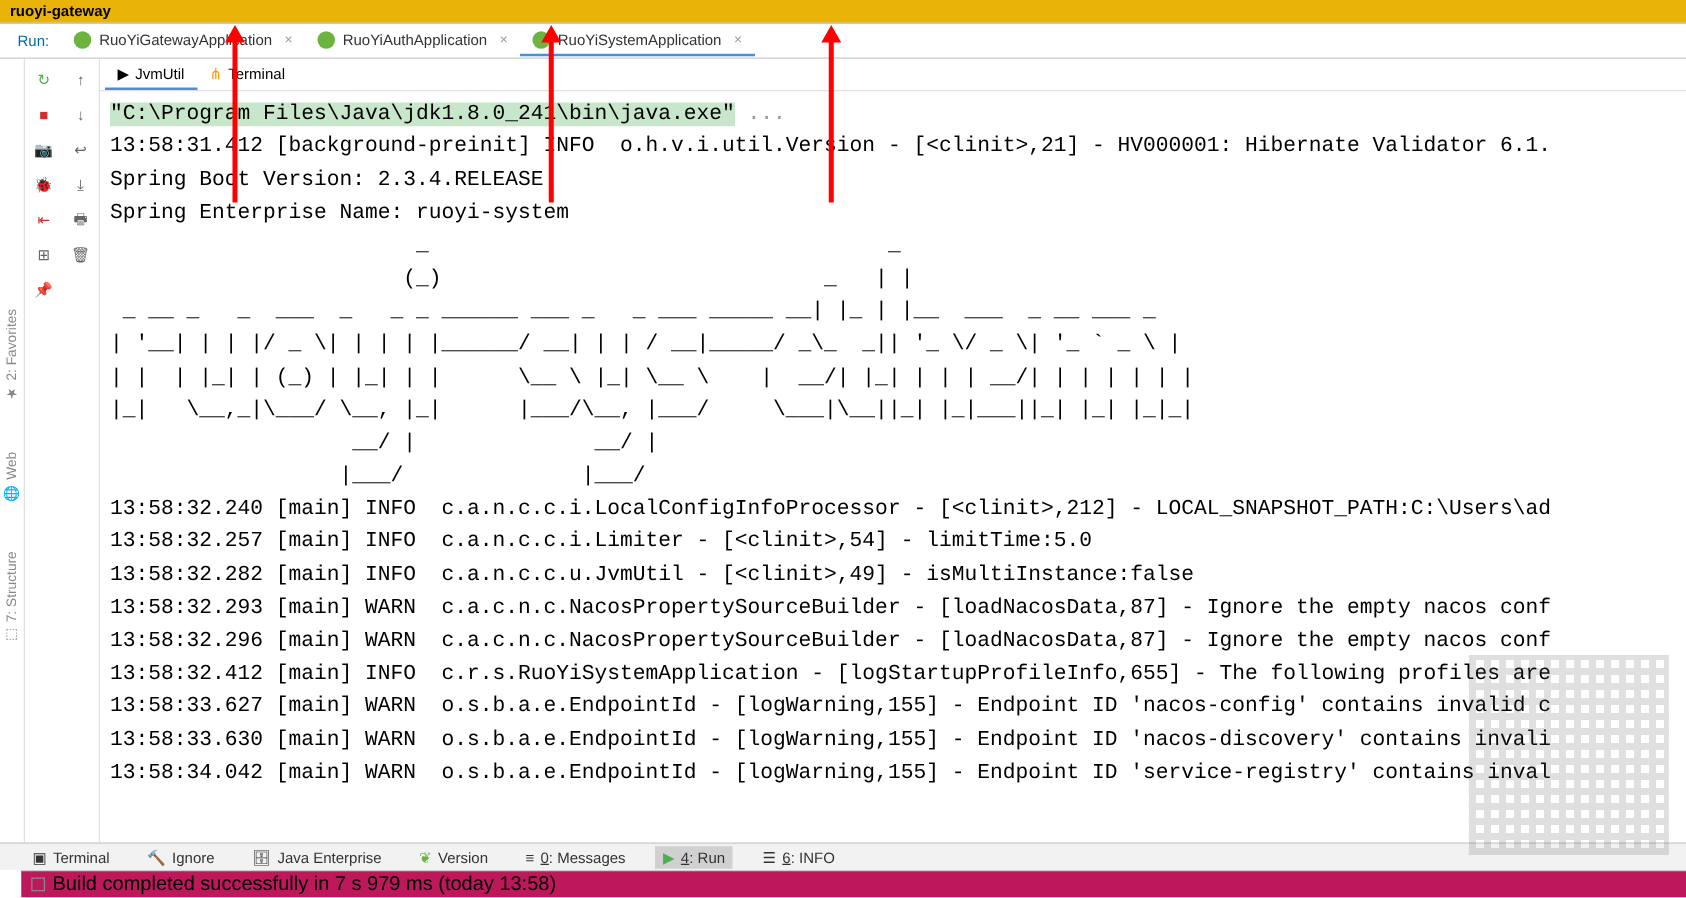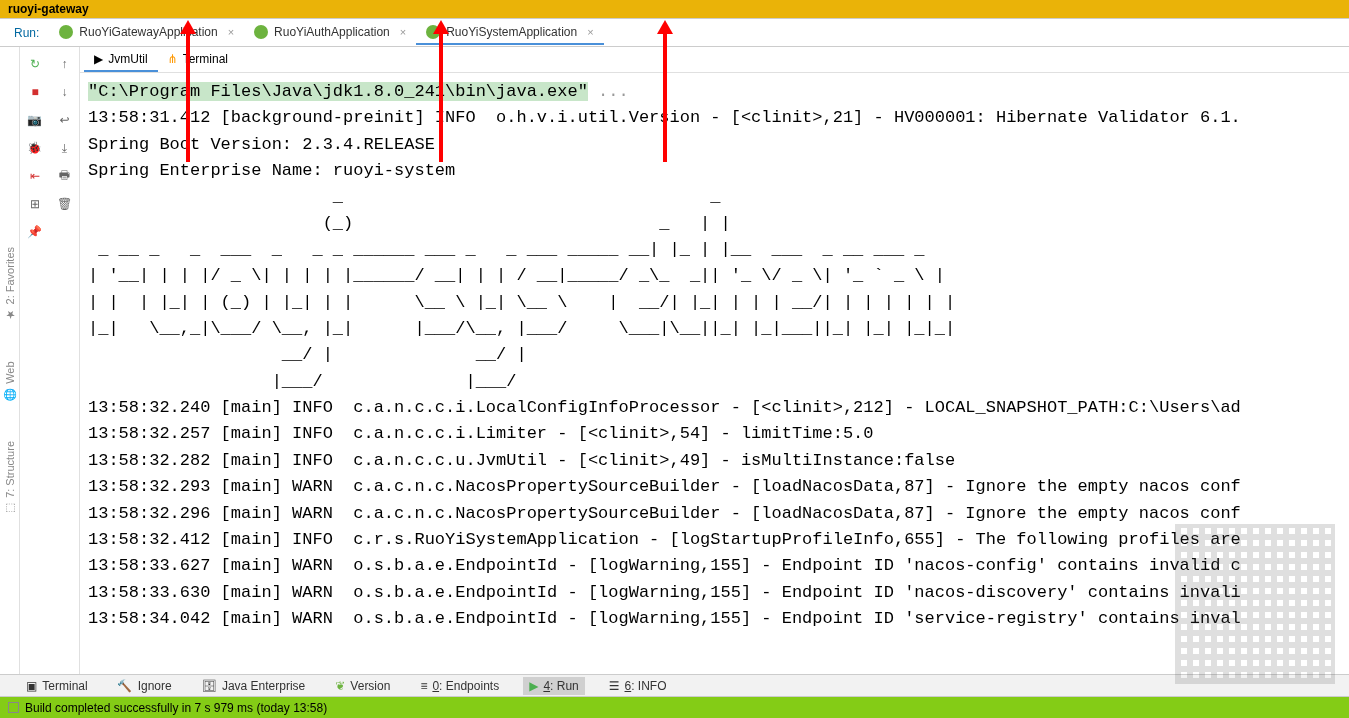--- a/index.html
+++ b/index.html
@@ -163,28 +163,28 @@
   cursor: pointer;
   padding: 2px 6px;
   color: #333;
 }
 .bottom-tab.active {
   background: #d0d0d0;
 }
 .status-bar {
   position: absolute;
   bottom: 0;
-  left: 0; right: 0;
+  left: 17px; right: 0;
   height: 22px;
   border-top: 1px solid #ccc;
   display: flex;
   align-items: center;
   padding-left: 8px;
-  font-size: 12px;
-  background: #84cc16;
+  font-size: 16px;
+  background: #be185d;
 }
 .arrow {
   position: absolute;
   width: 4px;
   background: red;
   z-index: 100;
 }
 .arrow::before {
   content: '';
   position: absolute;
@@ -305,21 +305,21 @@
   <div class="bottom-tab">
       <span>🗄</span>
       <span>Java Enterprise</span>
     </div>
   <div class="bottom-tab">
       <span style="color:#6db33f">❦</span>
       <span>Version</span>
     </div>
   <div class="bottom-tab">
       <span>≡</span>
-      <span><span class="underline-digit">0</span><span>: Endpoints</span></span>
+      <span><span class="underline-digit">0</span><span>: Messages</span></span>
     </div>
   <div class="bottom-tab active">
       <span style="color:#4caf50">▶</span>
       <span><span class="underline-digit">4</span><span>: Run</span></span>
     </div>
   <div class="bottom-tab">
       <span>☰</span>
       <span><span class="underline-digit">6</span><span>: INFO</span></span>
     </div>
 </div>

